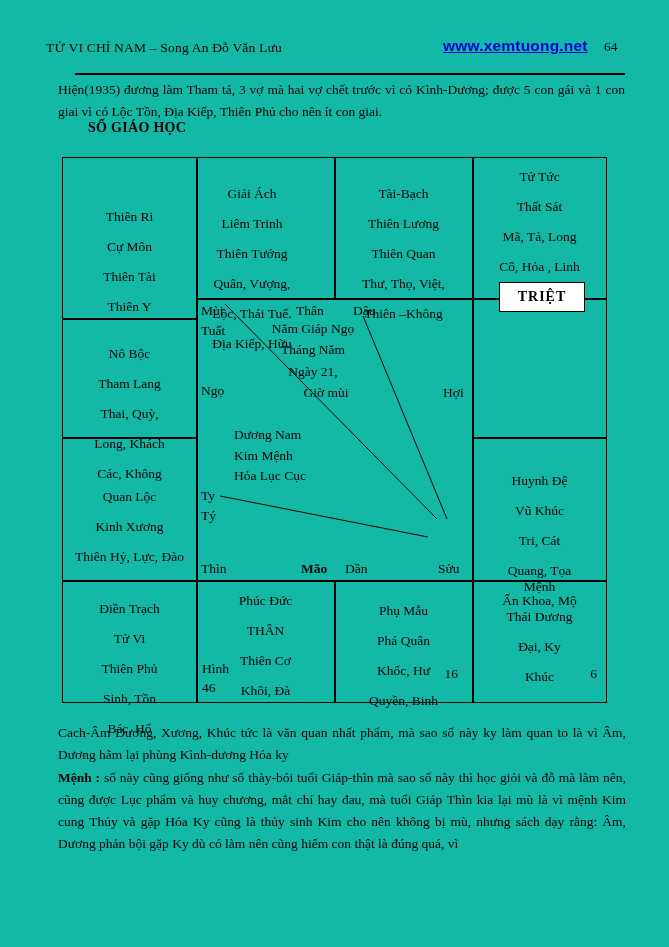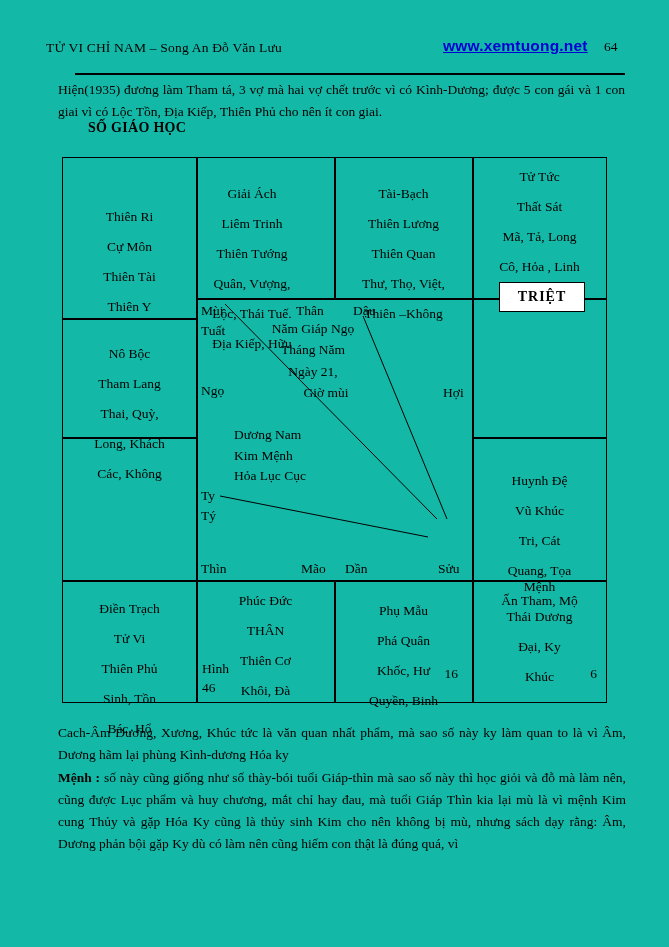--- a/index.html
+++ b/index.html
@@ -81,25 +81,28 @@
 Thiên –Không</div>
     <div class="cell" style="left:410px; top:4px; width:133px;">Tử Tức
 Thất Sát
 Mã, Tả, Long
 Cô, Hỏa , Linh</div>
     <div class="cell" style="left:0; top:181px; width:133px;">Nô Bộc
 Tham Lang
 Thai, Quỳ,
 Long, Khách
 Các, Không</div>
+    <div class="cell" style="left:0; top:324px; width:133px;">Quan Lộc
+Kinh Xương
+Thiên Hỷ, Lực, Đào</div>
     <div class="cell" style="left:410px; top:308px; width:133px;">Huynh Đệ
 Vũ Khúc
 Tri, Cát
 Quang, Tọa
-Ấn Tham, Mộ</div>
+Ấn Khoa, Mộ</div>
     <div class="cell" style="left:0; top:436px; width:133px;">Điền Trạch
 Tử Vi
 Thiên Phủ
 Sinh, Tồn
 Bác, Hổ</div>
     <div class="cell" style="left:134px; top:428px; width:137px;">Phúc Đức
 THÂN
 Thiên Cơ
 Khôi, Đà</div>
     <div class="cell" style="left:272px; top:438px; width:137px;">Phụ Mẫu
@@ -125,21 +128,21 @@
 
       <span class="branch" style="left:4px; top:3px;">Mùi</span>
       <span class="branch" style="left:99px; top:3px;">Thân</span>
       <span class="branch" style="left:156px; top:3px;">Dậu</span>
       <span class="branch" style="left:4px; top:23px;">Tuất</span>
       <span class="branch" style="left:4px; top:83px;">Ngọ</span>
       <span class="branch" style="left:246px; top:85px;">Hợi</span>
       <span class="branch" style="left:4px; top:188px;">Ty</span>
       <span class="branch" style="left:4px; top:208px;">Tý</span>
       <span class="branch" style="left:4px; top:261px;">Thìn</span>
-      <span class="branch" style="left:104px; top:261px;">Mão</span>
+      <span class="branch" style="left:104px; top:261px;font-weight:bold;">Mão</span>
       <span class="branch" style="left:148px; top:261px;">Dần</span>
       <span class="branch" style="left:241px; top:261px;">Sửu</span>
 
       <div class="birth-block">
         <div>Năm Giáp Ngọ</div>
         <div>Tháng Năm</div>
         <div>Ngày 21,</div>
         <div class="birth-line-indent">Giờ mùi</div>
       </div>
 

